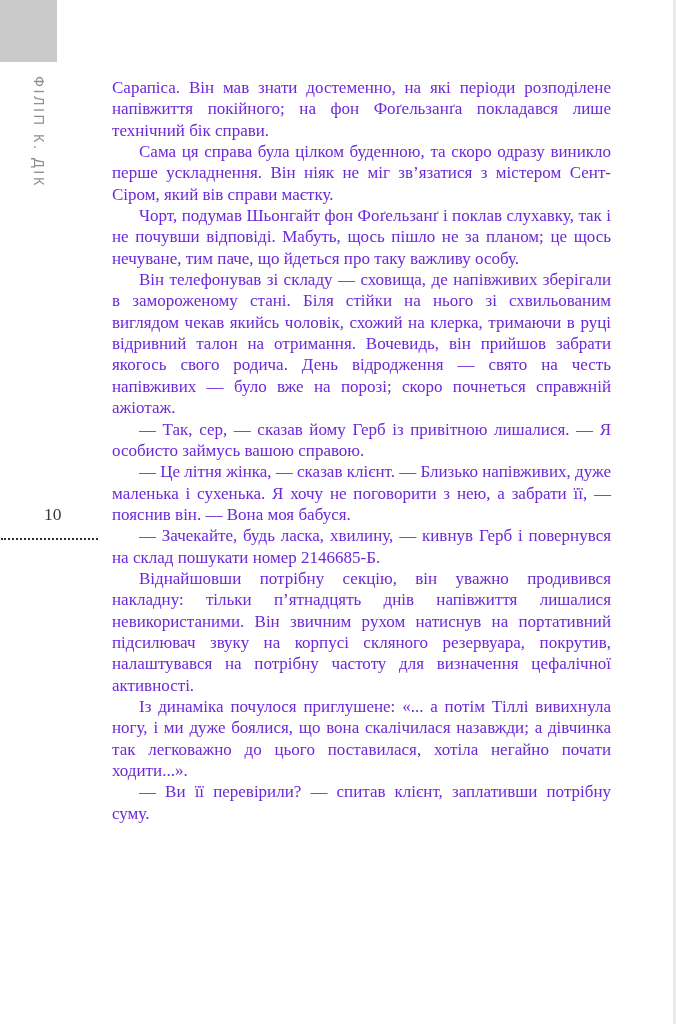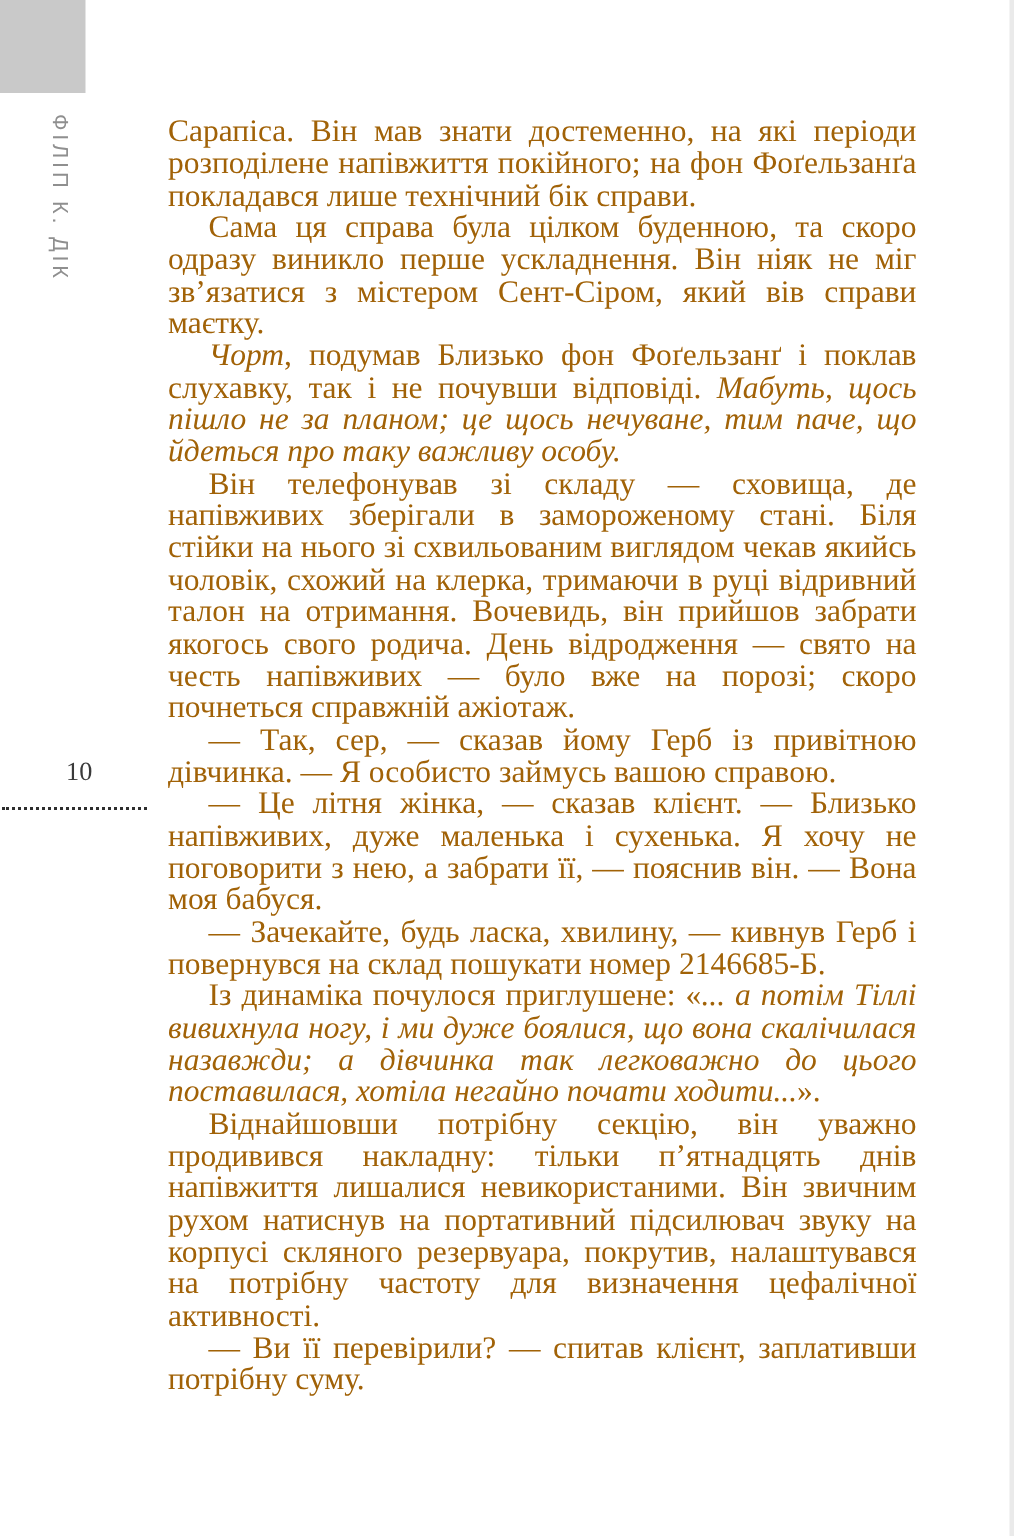--- a/index.html
+++ b/index.html
@@ -43,43 +43,43 @@
   .dotted-divider {
     position: absolute;
     left: 1px; top: 538px;
     width: 97px; height: 0;
     border-bottom: 2px dotted #2e2e2e;
   }
   .text-block {
     position: absolute;
     left: 112px; top: 77px;
     width: 499px;
-    font-size: 21px;
+    font-size: 17px;
     line-height: 21.35px;
-    color: #a16207;
+    color: #6d28d9;
     text-align: justify;
   }
   .text-block p { margin: 0; }
   .text-block p.indent { text-indent: 27px; }
-  .italic { font-style: italic; }
+  .italic { }
 </style>
 </head>
 <body>
 
 <div class="page">
   <div class="corner-block"></div>
   <div class="page-edge"></div>
   <div class="side-title">ФІЛІП К. ДІК</div>
   <div class="page-num">10</div>
   <div class="dotted-divider"></div>
   <div class="text-block">
       <p class=""><span>Сарапіса. Він мав знати достеменно, на які періоди розподілене напівжиття покійного; на фон Фоґельзанґа покладався лише технічний бік справи.</span></p>
       <p class="indent"><span>Сама ця справа була цілком буденною, та скоро одразу виникло перше ускладнення. Він ніяк не міг зв’язатися з містером Сент-Сіром, який вів справи маєтку.</span></p>
-      <p class="indent"><span class="italic">Чорт</span><span>, подумав Близько фон Фоґельзанґ і поклав слухавку, так і не почувши відповіді. </span><span class="italic">Мабуть, щось пішло не за планом; це щось нечуване, тим паче, що йдеться про таку важливу особу.</span></p>
+      <p class="indent"><span class="italic">Чорт</span><span>, подумав Шьонгайт фон Фоґельзанґ і поклав слухавку, так і не почувши відповіді. </span><span class="italic">Мабуть, щось пішло не за планом; це щось нечуване, тим паче, що йдеться про таку важливу особу.</span></p>
       <p class="indent"><span>Він телефонував зі складу — сховища, де напівживих зберігали в замороженому стані. Біля стійки на нього зі схвильованим виглядом чекав якийсь чоловік, схожий на клерка, тримаючи в руці відривний талон на отримання. Вочевидь, він прийшов забрати якогось свого родича. День відродження — свято на честь напівживих — було вже на порозі; скоро почнеться справжній ажіотаж.</span></p>
-      <p class="indent"><span>— Так, сер, — сказав йому Герб із привітною дівчинка. — Я особисто займусь вашою справою.</span></p>
+      <p class="indent"><span>— Так, сер, — сказав йому Герб із привітною лишалися. — Я особисто займусь вашою справою.</span></p>
       <p class="indent"><span>— Це літня жінка, — сказав клієнт. — Близько напівживих, дуже маленька і сухенька. Я хочу не поговорити з нею, а забрати її, — пояснив він. — Вона моя бабуся.</span></p>
       <p class="indent"><span>— Зачекайте, будь ласка, хвилину, — кивнув Герб і повернувся на склад пошукати номер 2146685-Б.</span></p>
+      <p class="indent"><span>Віднайшовши потрібну секцію, він уважно продивився накладну: тільки п’ятнадцять днів напівжиття лишалися невикористаними. Він звичним рухом натиснув на портативний підсилювач звуку на корпусі скляного резервуара, покрутив, налаштувався на потрібну частоту для визначення цефалічної активності.</span></p>
       <p class="indent"><span>Із динаміка почулося приглушене: «</span><span class="italic">... а потім Тіллі вивихнула ногу, і ми дуже боялися, що вона скалічилася назавжди; а дівчинка так легковажно до цього поставилася, хотіла негайно почати ходити...</span><span>».</span></p>
-      <p class="indent"><span>Віднайшовши потрібну секцію, він уважно продивився накладну: тільки п’ятнадцять днів напівжиття лишалися невикористаними. Він звичним рухом натиснув на портативний підсилювач звуку на корпусі скляного резервуара, покрутив, налаштувався на потрібну частоту для визначення цефалічної активності.</span></p>
       <p class="indent"><span>— Ви її перевірили? — спитав клієнт, заплативши потрібну суму.</span></p>
     </div>
 </div>
 
 </body></html>

